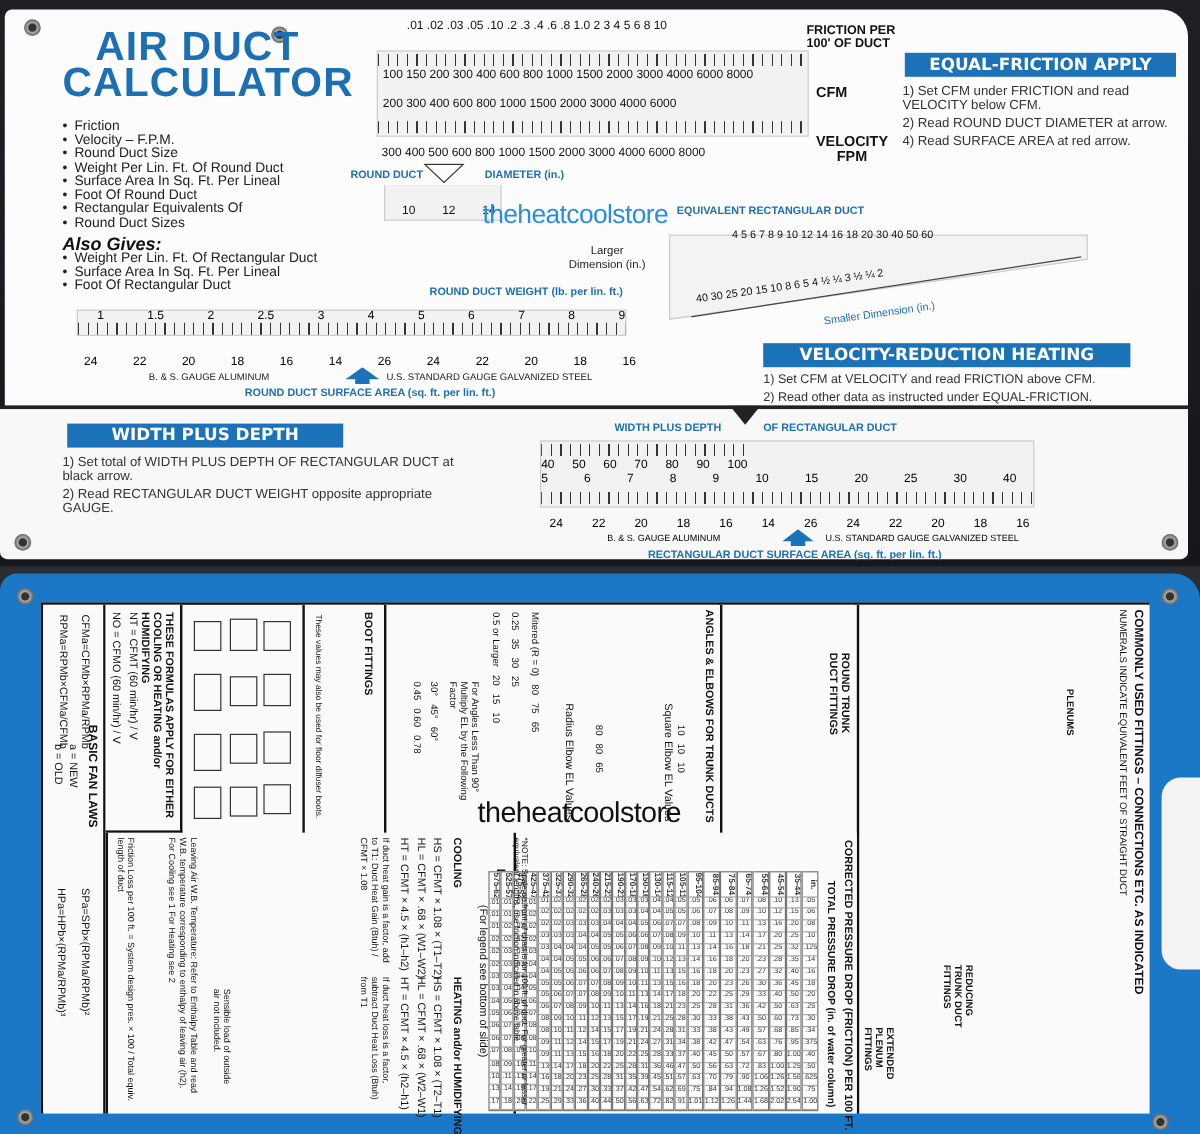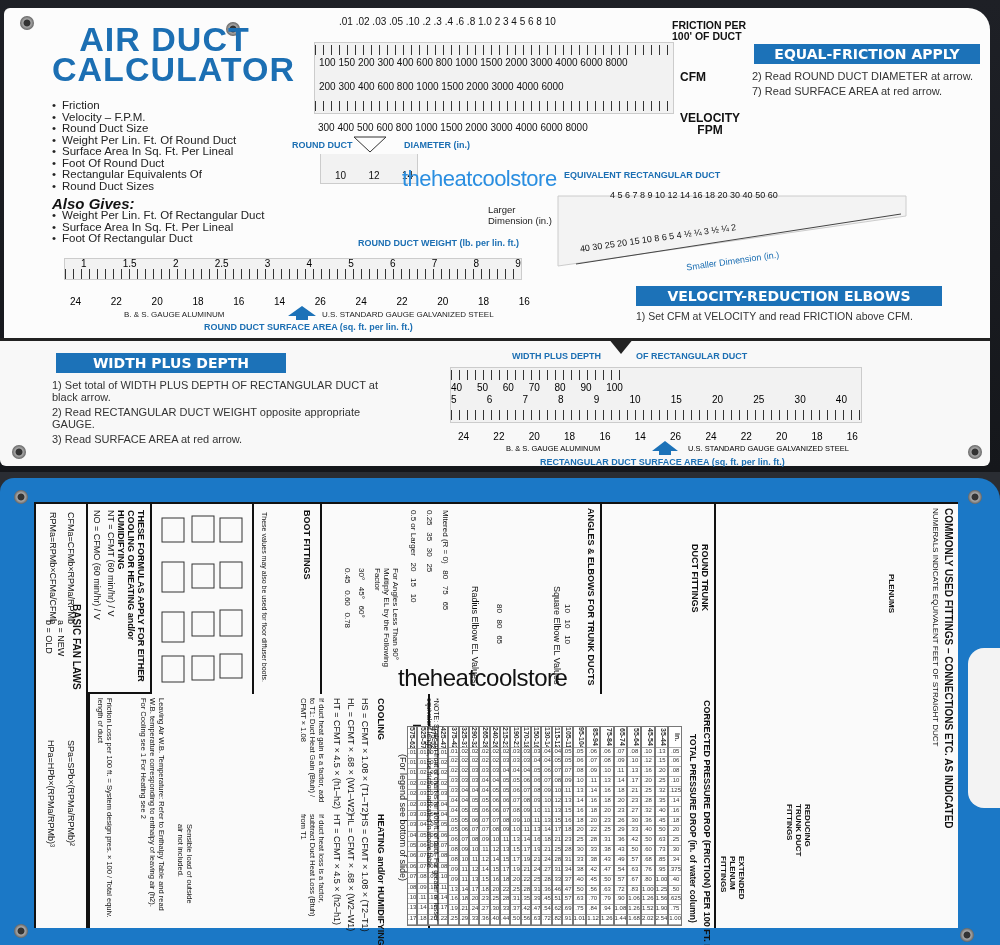--- a/index.html
+++ b/index.html
@@ -80,21 +80,21 @@
     <div class="lbl" style="left:400px;top:132px;font-size:9px">DIAMETER (in.)</div>
     <div class="rule" style="left:316px;top:146px;width:98px;height:30px;border-top:none">
       <div class="ticks" style="left:14px;top:16px;width:78px">
           <span>10</span>
           <span>12</span>
           <span>14</span>
         </div>
     </div>
     <div class="watermark" style="left:398px;top:158px">theheatcoolstore</div>
     <div class="lbl" style="left:560px;top:162px;font-size:9px">EQUIVALENT RECTANGULAR DUCT</div>
-    <div style="position:absolute;left:484px;top:196px;font-size:9.5px;text-align:left;color:#222">
+    <div style="position:absolute;left:470px;top:196px;font-size:9.5px;text-align:center;color:#222">
         <div>Larger</div>
         <div>Dimension (in.)</div>
       </div>
     <svg style="position:absolute;left:552px;top:178px" width="360" height="84">
         <polygon points="2,10 350,10 350,30 2,80" fill="#f3f3f3" stroke="#ccc"></polygon>
         <line x1="20" y1="78" x2="345" y2="28" stroke="#444"></line>
       </svg>
     <div class="ticks" style="left:606px;top:182px;width:270px;font-size:9px">4  5  6 7 8 9 10 12 14 16   18 20   30  40 50 60</div>
     <div class="ticks" style="left:576px;top:236px;width:300px;font-size:9px;transform:rotate(-8deg);transform-origin:left">40  30 25  20   15    10   8   6  5  4 ½ ¼ 3  ½ ¼ 2</div>
     <div class="lbl" style="left:682px;top:248px;font-size:9px;font-weight:normal;transform:rotate(-8deg)">Smaller Dimension (in.)</div>
@@ -132,38 +132,39 @@
     </div>
     <div style="position:absolute;left:120px;top:302px;font-size:8px;color:#222">B. &amp; S. GAUGE ALUMINUM</div>
     <div style="position:absolute;left:318px;top:302px;font-size:8px;color:#222">U.S. STANDARD GAUGE GALVANIZED STEEL</div>
     <svg style="position:absolute;left:284px;top:298px" width="28" height="14">
         <polygon points="14,0 28,10 20,10 20,14 8,14 8,10 0,10" fill="#1c72b8"></polygon>
       </svg>
     <div class="lbl" style="left:200px;top:314px;font-size:9px">ROUND DUCT SURFACE AREA (sq. ft. per lin. ft.)</div>
 
     <div class="banner" style="left:750px;top:36px;width:226px">EQUAL-FRICTION APPLY</div>
     <ol class="steps" style="left:748px;top:62px;width:236px">
+      <li>1) Set CFM under FRICTION and read VELOCITY below CFM.</li>
         <li>2) Read ROUND DUCT DIAMETER at arrow.</li>
-        <li>7) Read SURFACE AREA at red arrow.</li>
+        <li>4) Read SURFACE AREA at red arrow.</li>
     </ol>
-    <div class="banner" style="left:632px;top:278px;width:306px">VELOCITY-REDUCTION ELBOWS</div>
+    <div class="banner" style="left:632px;top:278px;width:306px">VELOCITY-REDUCTION HEATING</div>
     <ol class="steps" style="left:632px;top:302px;width:330px;font-size:10.5px">
       <li>1) Set CFM at VELOCITY and read FRICTION above CFM.</li>
+        <li>2) Read other data as instructed under EQUAL-FRICTION.</li>
     </ol>
   </div>
 
   <div class="card-mid">
     <svg style="position:absolute;left:608px;top:-3px" width="26" height="18">
         <polygon points="0,0 26,0 13,16" fill="#222"></polygon>
       </svg>
     <div class="banner" style="left:56px;top:12px;width:230px">WIDTH PLUS DEPTH</div>
     <ol class="steps" style="left:52px;top:38px;width:340px">
       <li>1) Set total of WIDTH PLUS DEPTH OF RECTANGULAR DUCT at black arrow.</li>
         <li>2) Read RECTANGULAR DUCT WEIGHT opposite appropriate GAUGE.</li>
-        <li>3) Read SURFACE AREA at red arrow.</li>
     </ol>
     <span class="eyelet" style="left:12px;top:104px"></span>
     <span class="eyelet" style="left:968px;top:104px"></span>
     <div class="lbl" style="left:512px;top:10px;font-size:9px">WIDTH PLUS DEPTH</div>
     <div class="lbl" style="left:636px;top:10px;font-size:9px">OF RECTANGULAR DUCT</div>
     <div class="rule" style="left:450px;top:26px;width:412px;height:56px">
       <div class="tick-row" style="left:0;top:2px;width:170px"></div>
       <div style="position:absolute;left:0;top:14px;width:172px;display:flex;justify-content:space-between;font-size:10px">
         <span>40</span>
           <span>50</span>

